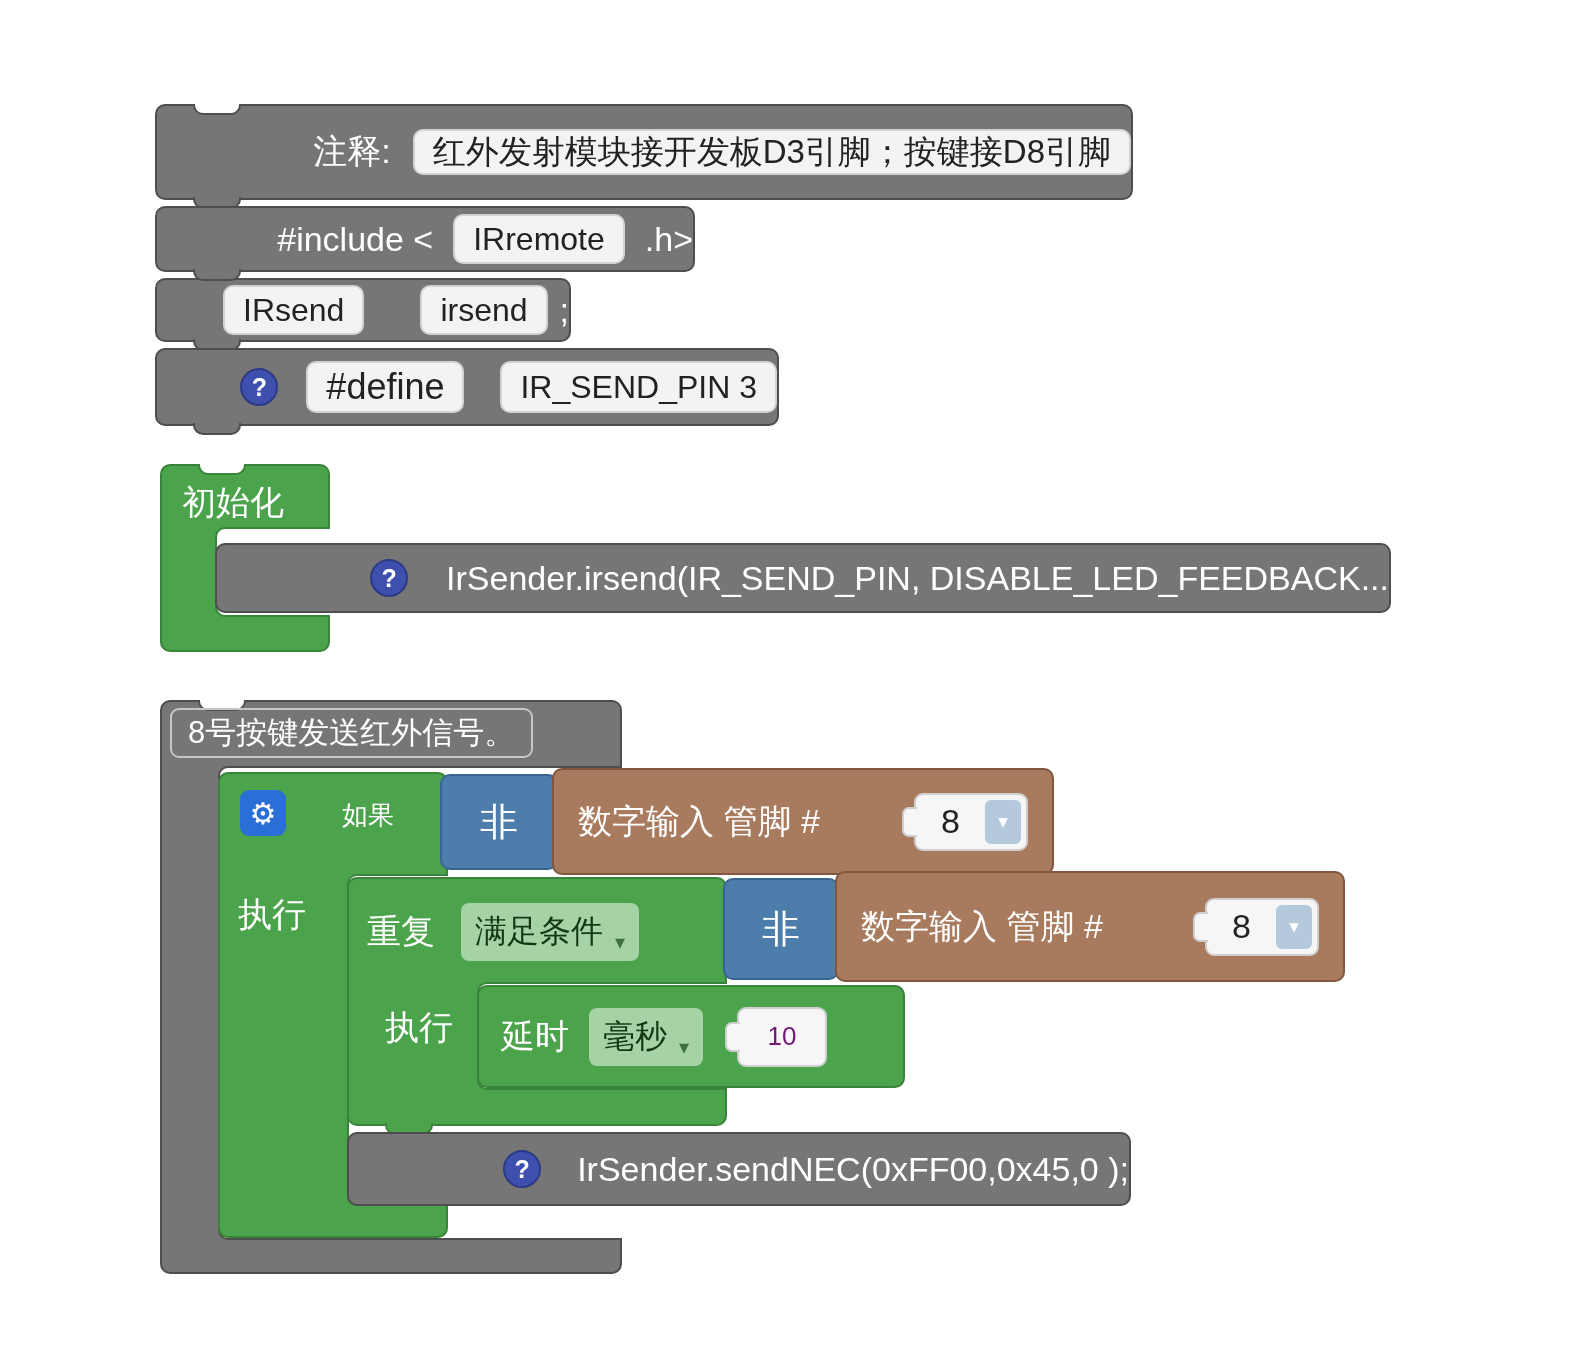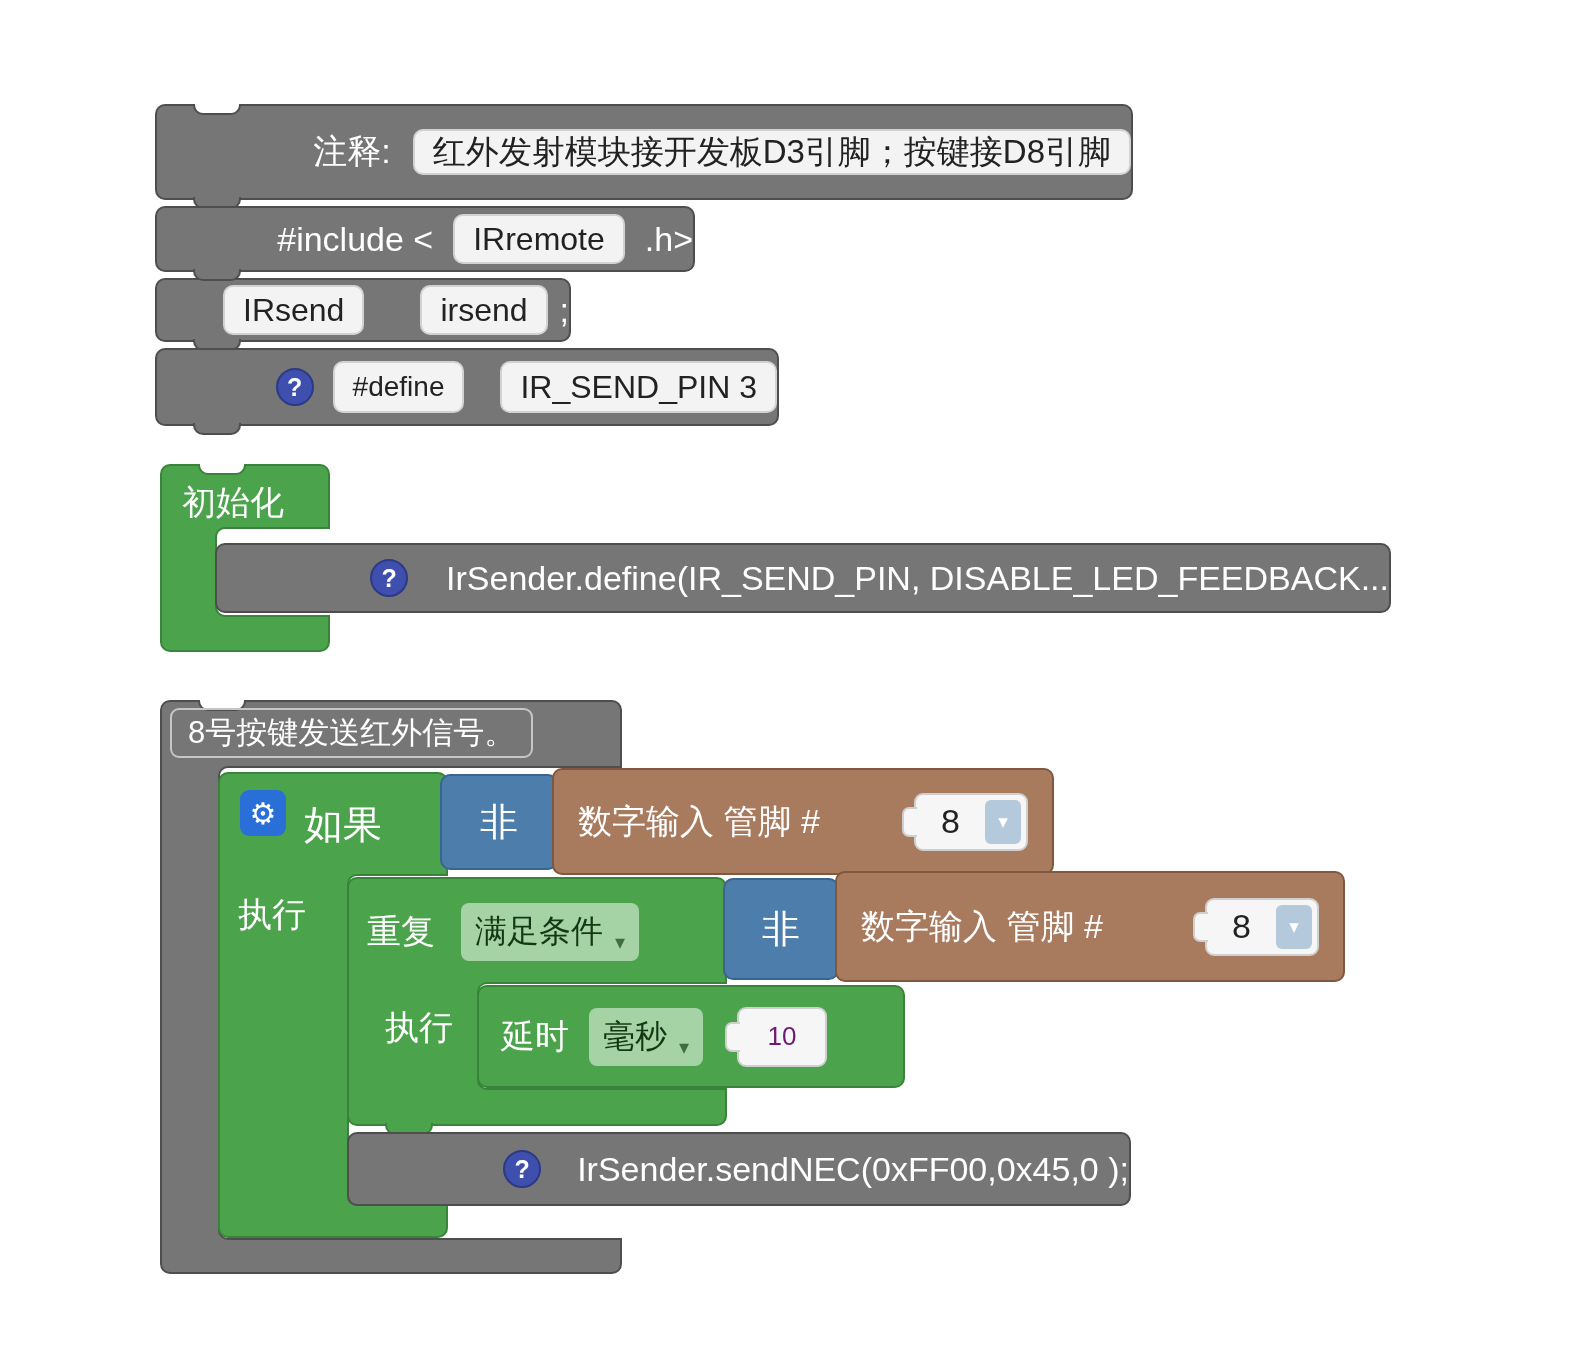--- a/index.html
+++ b/index.html
@@ -8,21 +8,21 @@
   #canvas { position:relative; width:1574px; height:1371px; background:#ffffff; overflow:hidden; }
   .abs { position:absolute; }
   .blk { position:absolute; border-radius:10px; }
   .row { display:flex; align-items:center; }
   .gray  { background:#767676; border:2px solid #4e4e4e;justify-content:flex-end; }
   .green { background:#4ba34b; border:2px solid #3a833a; }
   .blue  { background:#4d7dab; border:2px solid #39648f; }
   .brown { background:#a87a5e; border:2px solid #82573f; }
   .wtext { color:#ffffff; }
   .t34 { font-size:34px; }
-  .t36 { font-size:39px; }
+  .t36 { font-size:26px;margin-left:38px; }
   .field { display:inline-flex; align-items:center; background:#f3f3f3; border:2px solid #d2d2d2;
            border-radius:10px; color:#222; padding:0 18px; white-space:nowrap; }
   .hole { position:absolute; background:#ffffff; border:2px solid #4e4e4e; border-right:none;
           border-radius:10px 0 0 10px; }
   .hole.green-h { border-color:#3a833a; }
   .bump { position:absolute; width:48px; height:12px; border-radius:0 0 10px 10px; bottom:-11px; left:36px; }
   .bump.gray-b  { background:#767676; border:2px solid #4e4e4e; border-top:none; }
   .bump.green-b { background:#4ba34b; border:2px solid #3a833a; border-top:none; }
   .indent { position:absolute; width:48px; height:11px; border-radius:0 0 10px 10px; top:-2px; left:36px; background:#ffffff; }
   .indent.gray-i  { border:2px solid #4e4e4e; border-top:none; }
@@ -69,33 +69,33 @@
 
   <div class="blk gray row" style="left:155px;top:206px;width:540px;height:66px;padding-left:20px;gap:20px">
     <span class="wtext t34 nowrap">#include &lt;</span>
     <span class="field" style="height:50px;font-size:32px">IRremote</span>
     <span class="wtext t34 nowrap">.h&gt;</span>
     <span class="bump gray-b"></span>
   </div>
 
   <div class="blk gray row" style="left:155px;top:348px;width:624px;height:78px;padding-left:26px">
     <span class="help">?</span>
-    <span class="field" style="height:52px;font-size:28px;margin-left:19px">#define</span>
+    <span class="field" style="height:52px;font-size:36px;margin-left:28px">#define</span>
     <span class="field" style="height:52px;font-size:32px;margin-left:36px">IR_SEND_PIN 3</span>
     <span class="bump gray-b"></span>
   </div>
 
   <div class="blk green" style="left:160px;top:464px;width:170px;height:188px">
     <span class="indent green-i"></span>
     <span class="wtext t34 abs nowrap" style="left:20px;top:14px">初始化</span>
     <div class="hole green-h" style="left:53px;top:61px;right:-2px;height:90px"></div>
   </div>
   <div class="blk gray row" style="left:215px;top:543px;width:1176px;height:70px;padding-left:24px">
     <span class="help">?</span>
-    <span class="wtext t34 nowrap" style="margin-left:38px">IrSender.define(IR_SEND_PIN, DISABLE_LED_FEEDBACK...</span>
+    <span class="wtext t34 nowrap" style="margin-left:38px">IrSender.irsend(IR_SEND_PIN, DISABLE_LED_FEEDBACK...</span>
   </div>
 
   <div class="blk gray" style="left:160px;top:700px;width:462px;height:574px">
     <span class="indent gray-i"></span>
     <span class="titlef abs" style="left:8px;top:6px">8号按键发送红外信号。</span>
     <div class="hole" style="left:56px;top:64px;right:-2px;height:474px"></div>
   </div>
 
   <div class="blk green" style="left:218px;top:772px;width:230px;height:466px">
     <span class="gear abs" style="left:20px;top:16px">⚙</span>

